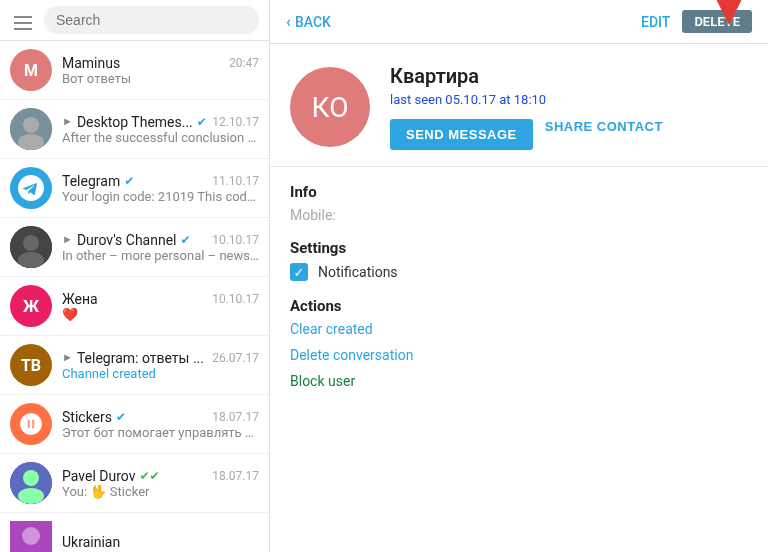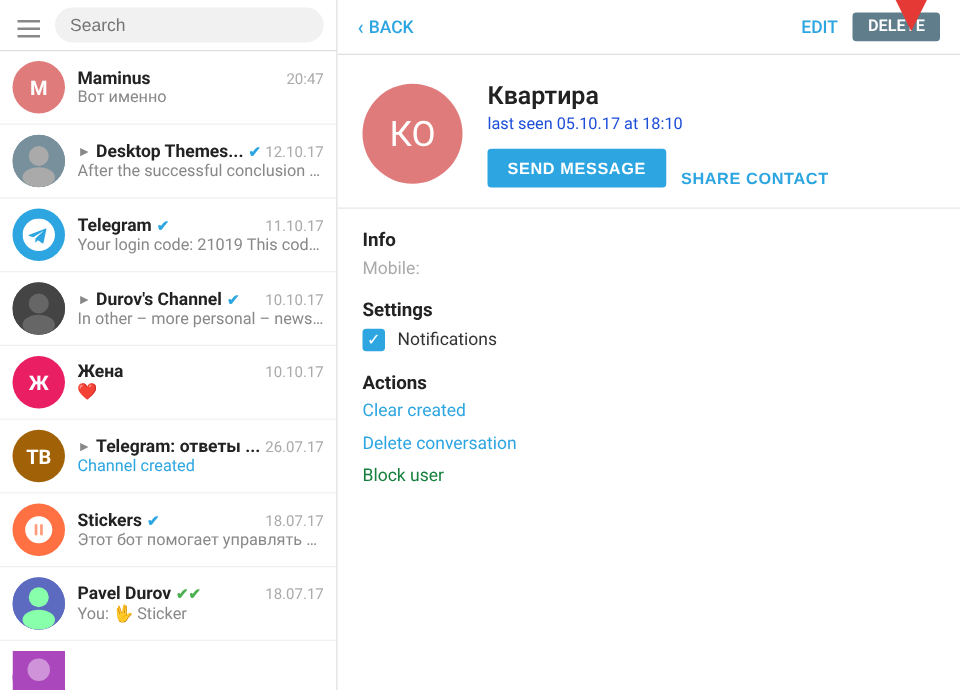--- a/index.html
+++ b/index.html
@@ -58,21 +58,21 @@
 
     .avatar {
       width: 42px; height: 42px; border-radius: 50%;
       display: flex; align-items: center; justify-content: center;
       font-weight: bold; color: #fff; font-size: 16px;
       flex-shrink: 0;
     }
 
     .chat-info { flex: 1; min-width: 0; }
     .chat-top { display: flex; align-items: center; justify-content: space-between; }
-    .chat-name { font-size: 14px; font-weight: 700; color: #222; white-space: nowrap; overflow: hidden; text-overflow: ellipsis; display: flex; align-items: center; gap: 4px; text-align: center; }
+    .chat-name { font-size: 14px; font-weight: 400; color: #222; white-space: nowrap; overflow: hidden; text-overflow: ellipsis; display: flex; align-items: center; gap: 4px; text-align: center; }
     .chat-time { font-size: 12px; color: #aaa; flex-shrink: 0; }
     .chat-preview { font-size: 13px; color: #888; white-space: nowrap; overflow: hidden; text-overflow: ellipsis; }
     .chat-preview.blue { color: #2ca5e0; }
 
     .verified-icon { color: #2ca5e0; font-size: 12px; }
     .double-check { color: #4CAF50; font-size: 12px; }
 
     
     .right-panel {
       flex: 1;
@@ -121,21 +121,21 @@
       width: 80px; height: 80px; border-radius: 50%;
       background: #e07b7b;
       display: flex; align-items: center; justify-content: center;
       font-size: 28px; font-weight: 400; color: #fff;
       flex-shrink: 0;
     }
 
     .profile-info { flex: 1; }
     .profile-name { font-size: 20px; font-weight: 600; color: #222; margin-bottom: 4px; }
     .profile-status { font-size: 13px; color: #1d4ed8; margin-bottom: 12px; }
-    .profile-actions { display: flex; gap: 12px; align-items: flex-end; }
+    .profile-actions { display: flex; gap: 12px; align-items: flex-start; }
     .send-msg-btn {
       background: #2ca5e0; color: #fff; border: none;
       padding: 8px 16px; border-radius: 3px; font-size: 13px; font-weight: 600;
       cursor: pointer; letter-spacing: 0.5px;
     }
     .share-contact-btn {
       color: #2ca5e0; font-size: 13px; font-weight: 600; cursor: pointer;
       background: none; border: none; letter-spacing: 0.5px;
     }
 
@@ -185,21 +185,21 @@
 
   <div class="chat-list">
 
     <div class="chat-item">
       <div class="avatar" style="background:#e07b7b;">M</div>
       <div class="chat-info">
         <div class="chat-top">
           <span class="chat-name">Maminus</span>
           <span class="chat-time">20:47</span>
         </div>
-        <div class="chat-preview">Вот именно</div>
+        <div class="chat-preview">Вот ответы</div>
       </div>
     </div>
 
     <div class="chat-item">
       <div class="avatar" style="background:#78909c;overflow:hidden;">
         <svg width="42" height="42" viewBox="0 0 42 42">
             <rect width="42" height="42" fill="#78909c"></rect>
             <circle cx="21" cy="17" r="8" fill="#aaa"></circle>
             <ellipse cx="21" cy="34" rx="13" ry="8" fill="#aaa"></ellipse>
           </svg>
@@ -319,20 +319,27 @@
         <div class="chat-preview">You: 🖖 Sticker</div>
       </div>
     </div>
 
     <div class="chat-item">
       <div class="avatar" style="background:#ab47bc;">
         <svg width="42" height="42" viewBox="0 0 42 42">
             <rect width="42" height="42" fill="#ab47bc"></rect>
             <circle cx="21" cy="15" r="9" fill="#ce93d8"></circle>
           </svg>
+      </div>
+      <div class="chat-info">
+        <div class="chat-top">
+          <span class="chat-name">Ukrainian</span>
+          <span class="chat-time"></span>
+        </div>
+        <div class="chat-preview"></div>
       </div>
     </div>
 
   </div>
 </div>
 
 <div class="right-panel">
 
   <div class="right-header">
     <div class="back-btn">

